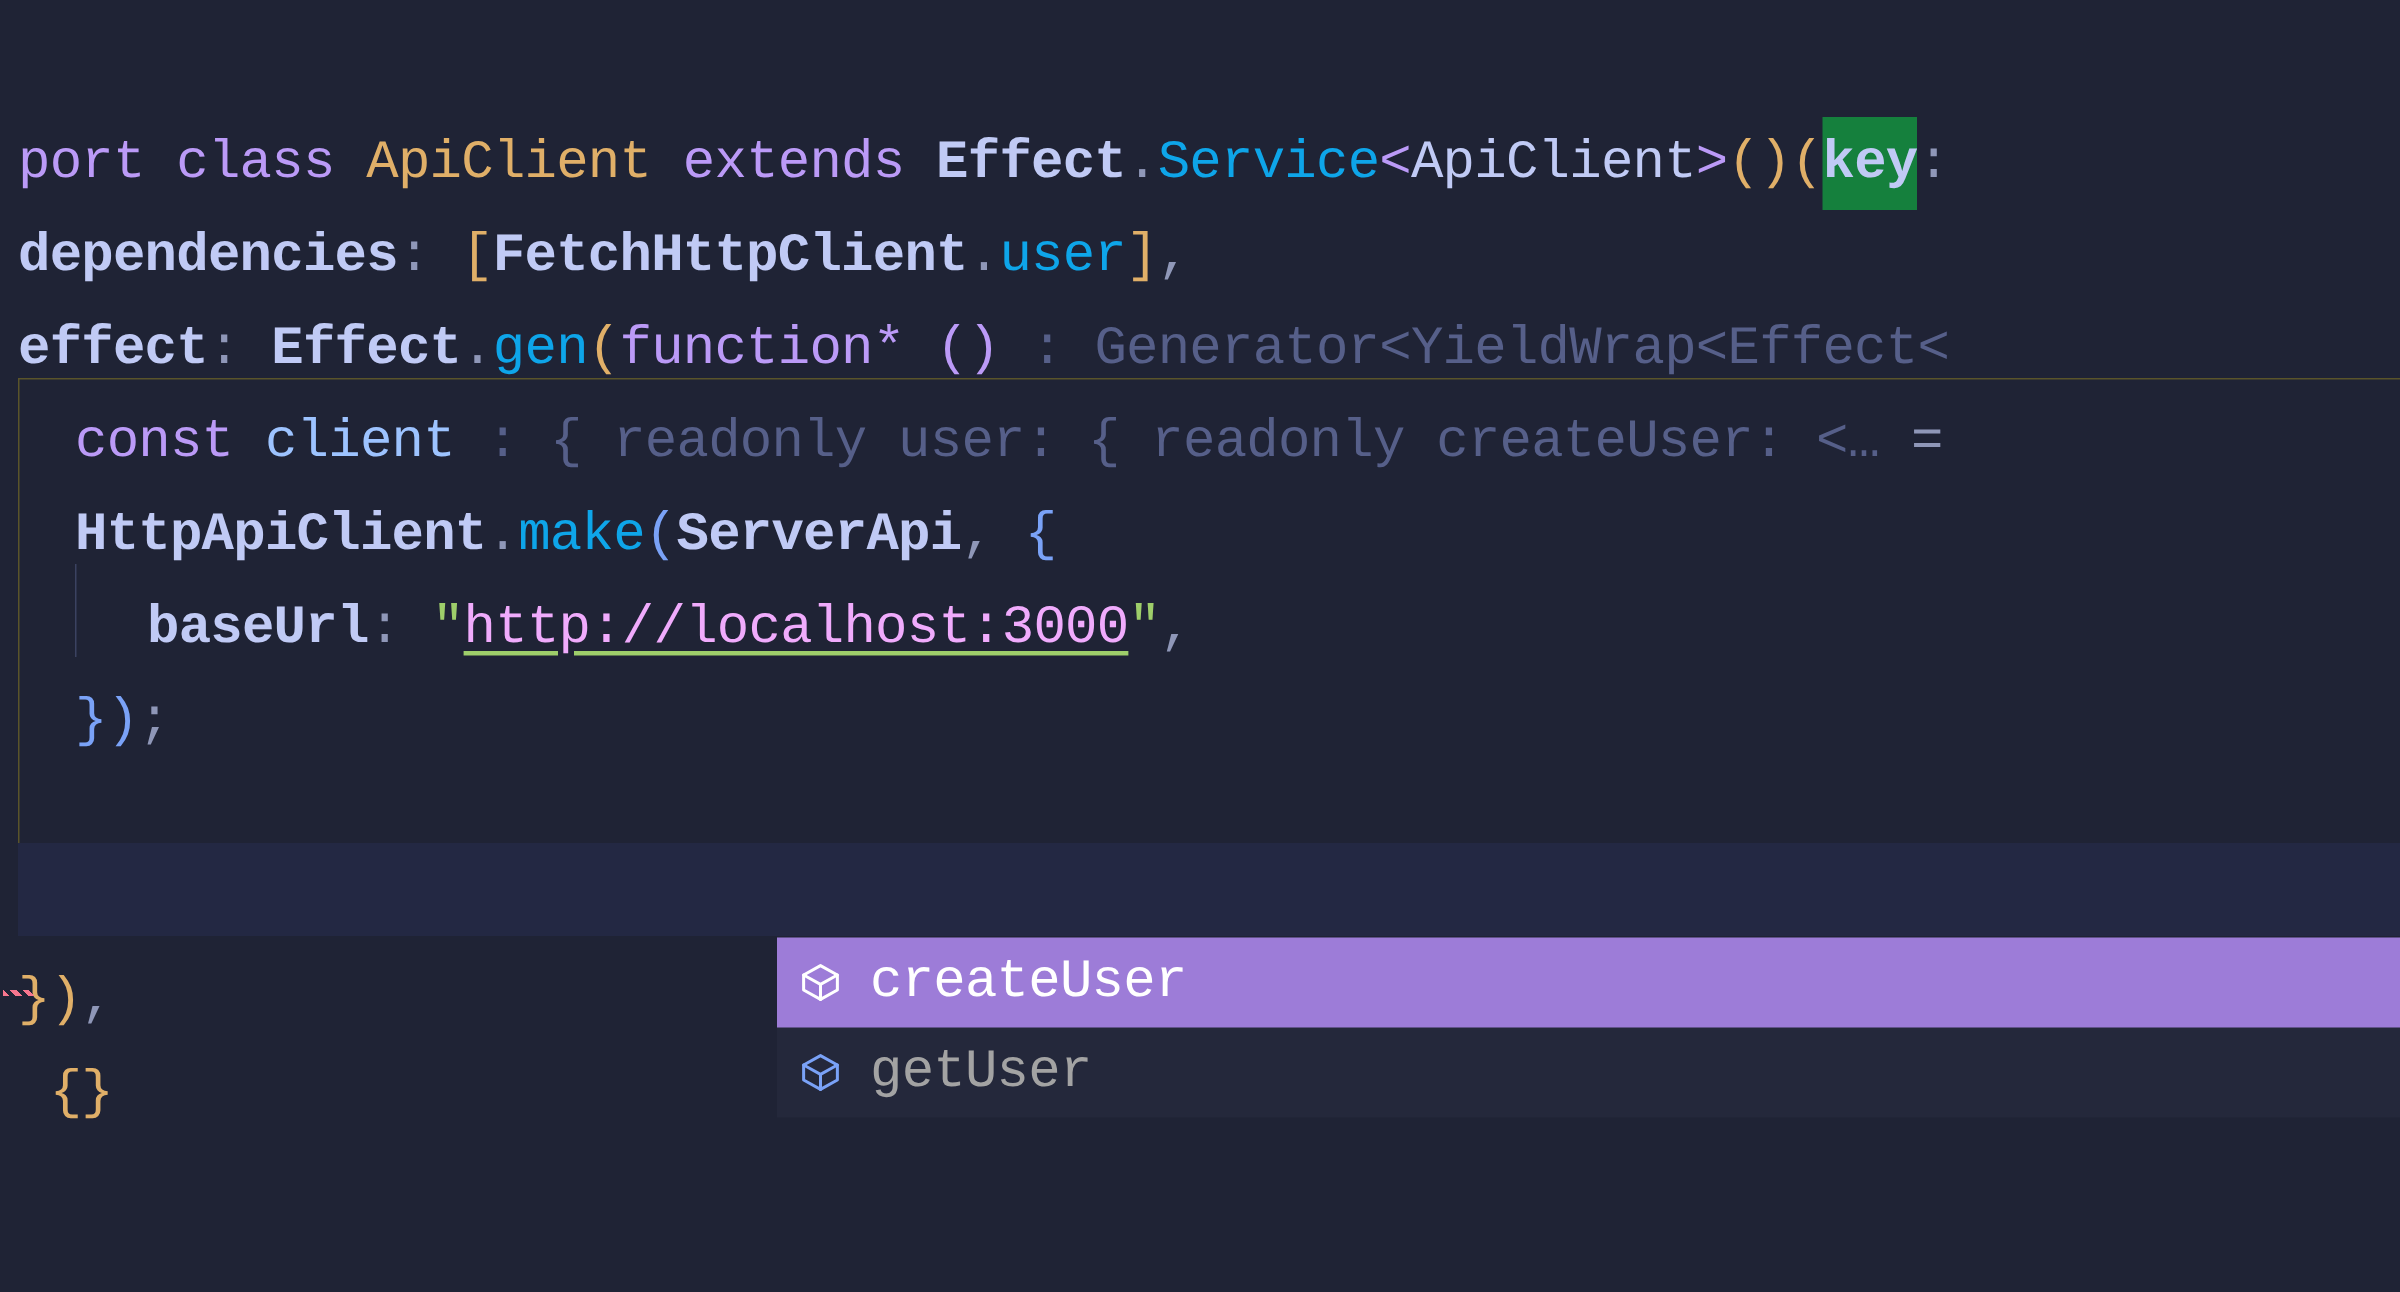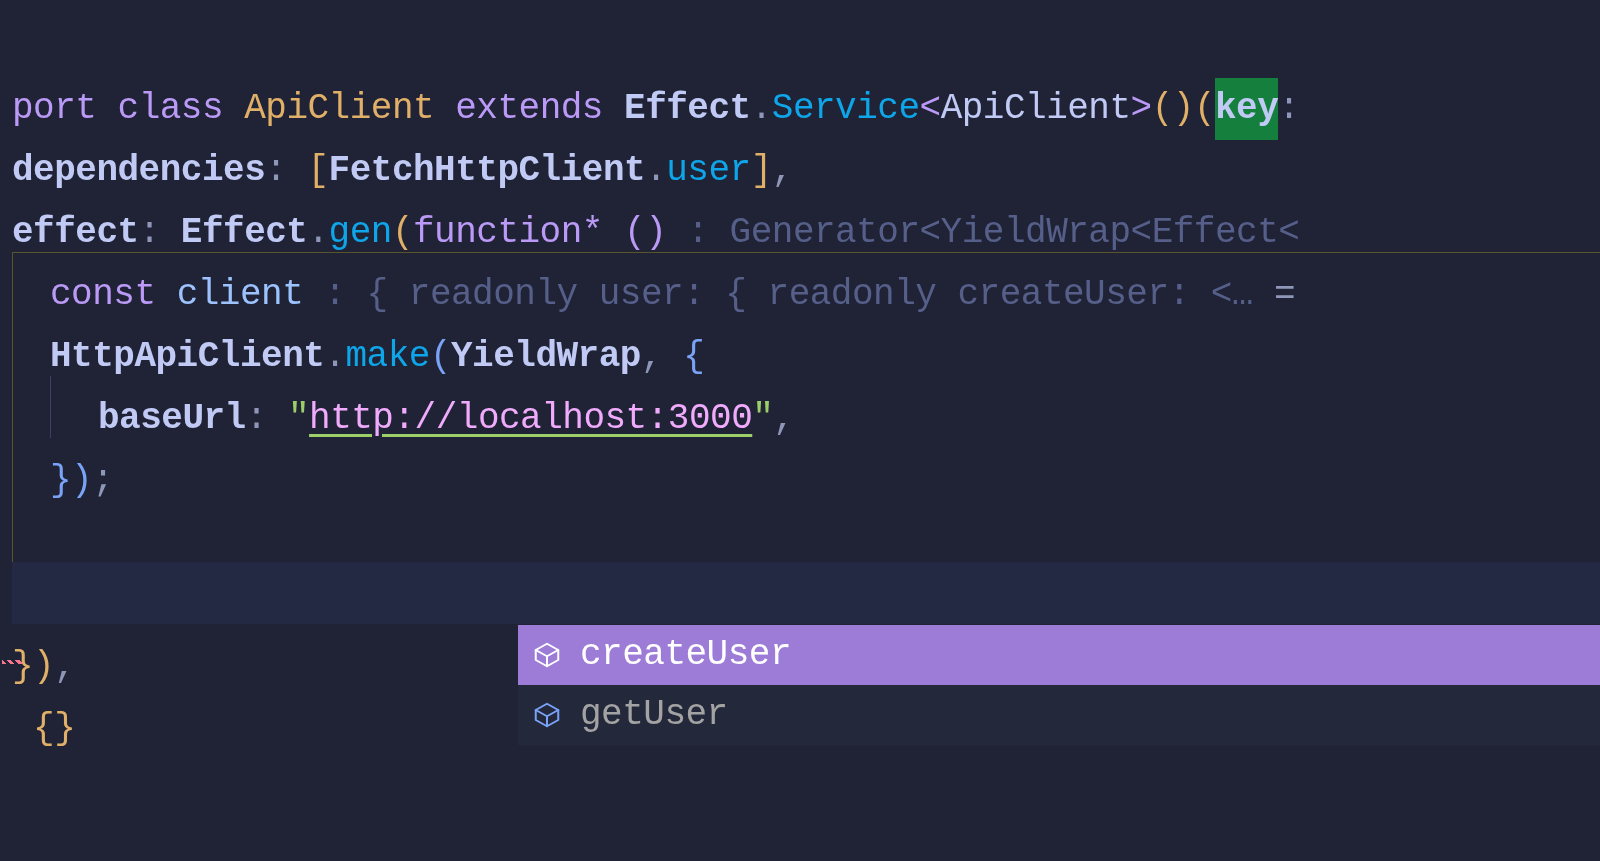--- a/index.html
+++ b/index.html
@@ -125,21 +125,21 @@
   <div class="indent-guide"></div>
 
   <div class="line"><span class="kw">port</span><span> </span><span class="kw">class</span><span> </span><span class="cls1">ApiClient</span><span> </span><span class="kw">extends</span><span> </span><span class="ident">Effect</span><span class="punct">.</span><span class="svc">Service</span><span class="angle">&lt;</span><span class="typeparam">ApiClient</span><span class="angle">&gt;</span><span class="punctY">()(</span><span class="selBg"><span class="ident">key</span></span><span class="punct">:</span></div>
 
   <div class="line"><span class="ident">dependencies</span><span class="punct">:</span><span> </span><span class="punctY">[</span><span class="ident">FetchHttpClient</span><span class="punct">.</span><span class="svc">user</span><span class="punctY">]</span><span class="punct">,</span></div>
 
   <div class="line"><span class="ident">effect</span><span class="punct">:</span><span> </span><span class="ident">Effect</span><span class="punct">.</span><span class="svc">gen</span><span class="punctY">(</span><span class="kw">function*</span><span> </span><span class="punctP">()</span><span class="hint"> :</span><span class="hint"> Generator&lt;YieldWrap&lt;Effect&lt;</span></div>
 
   <div class="line indent1"><span class="kw">const</span><span> </span><span class="clientv">client</span><span class="hint"> :</span><span class="hint"> { readonly user: { readonly createUser: &lt;… </span><span class="punct">=</span></div>
 
-  <div class="line indent1"><span class="ident">HttpApiClient</span><span class="punct">.</span><span class="svc">make</span><span class="punctB">(</span><span class="ident">YieldWrap</span><span class="punct">,</span><span> </span><span class="punctB">{</span></div>
+  <div class="line indent1"><span class="ident">HttpApiClient</span><span class="punct">.</span><span class="svc">make</span><span class="punctB">(</span><span class="ident">ServerApi</span><span class="punct">,</span><span> </span><span class="punctB">{</span></div>
 
   <div class="line indent2"><span class="ident">baseUrl</span><span class="punct">:</span><span> </span><span class="str">"</span><span class="url">http://localhost:3000</span><span class="str">"</span><span class="punct">,</span></div>
 
   <div class="line indent1"><span class="punctB">}</span><span class="punctB">)</span><span class="punct">;</span></div>
 
   <div class="line"></div>
 
   <div class="line indent1"><span class="kw">return</span><span> </span><span class="ident">client</span><span class="punct">.</span><span class="svc">user</span><span class="punct">.</span><span class="italic">createUser</span><span class="italicGhost">({ name: "Alice" });</span></div>
 
   <div class="line"><span class="punctY">}</span><span class="punctY">)</span><span class="punct">,</span></div>

